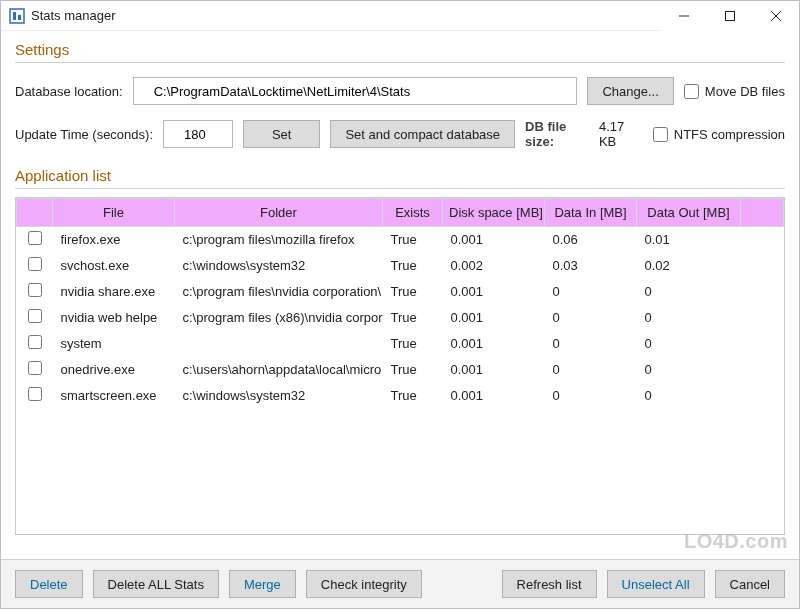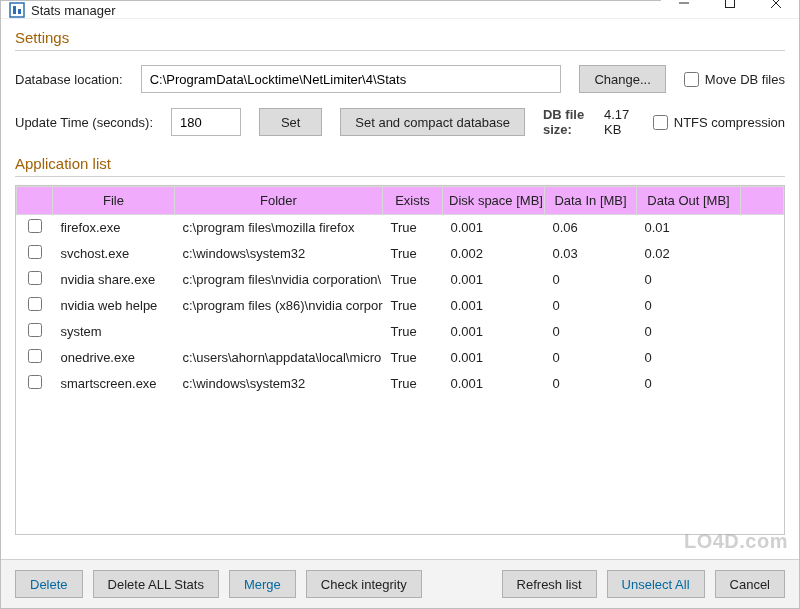--- a/index.html
+++ b/index.html
@@ -15,23 +15,23 @@
   }
   .window {
     width: 800px; height: 609px;
     background: #fff;
     border: 1px solid #bfbfbf;
     display: flex;
     flex-direction: column;
   }
   
   .titlebar {
-    height: 18px;
-    display: flex;
-    align-items: flex-end;
+    height: 30px;
+    display: flex;
+    align-items: center;
     background: #fff;
     border-bottom: 1px solid #eee;
   }
   .titlebar .icon {
     width: 16px; height: 16px;
     margin: 0 6px 0 8px;
     display: inline-flex;
     align-items: center; justify-content: center;
   }
   .titlebar .title {
@@ -58,27 +58,27 @@
     margin: 4px 0 2px 0;
   }
   .hr {
     border: none;
     border-top: 1px solid #d0d0d0;
     margin: 2px 0 14px 0;
   }
   .row {
     display: flex;
     align-items: center;
-    gap: 18px;
+    gap: 10px;
     margin-bottom: 14px;
   }
   .label { white-space: nowrap; }
   input[type="text"].textbox {
     height: 28px;
-    padding: 2px 8px;
+    padding: 2px 20px;
     border: 1px solid #b8b8b8;
     background: #fff;
     font-family: inherit;
     font-size: 13px;
   }
   .btn {
     height: 28px;
     padding: 0 14px;
     border: 1px solid #b0b0b0;
     background: #dcdcdc;

